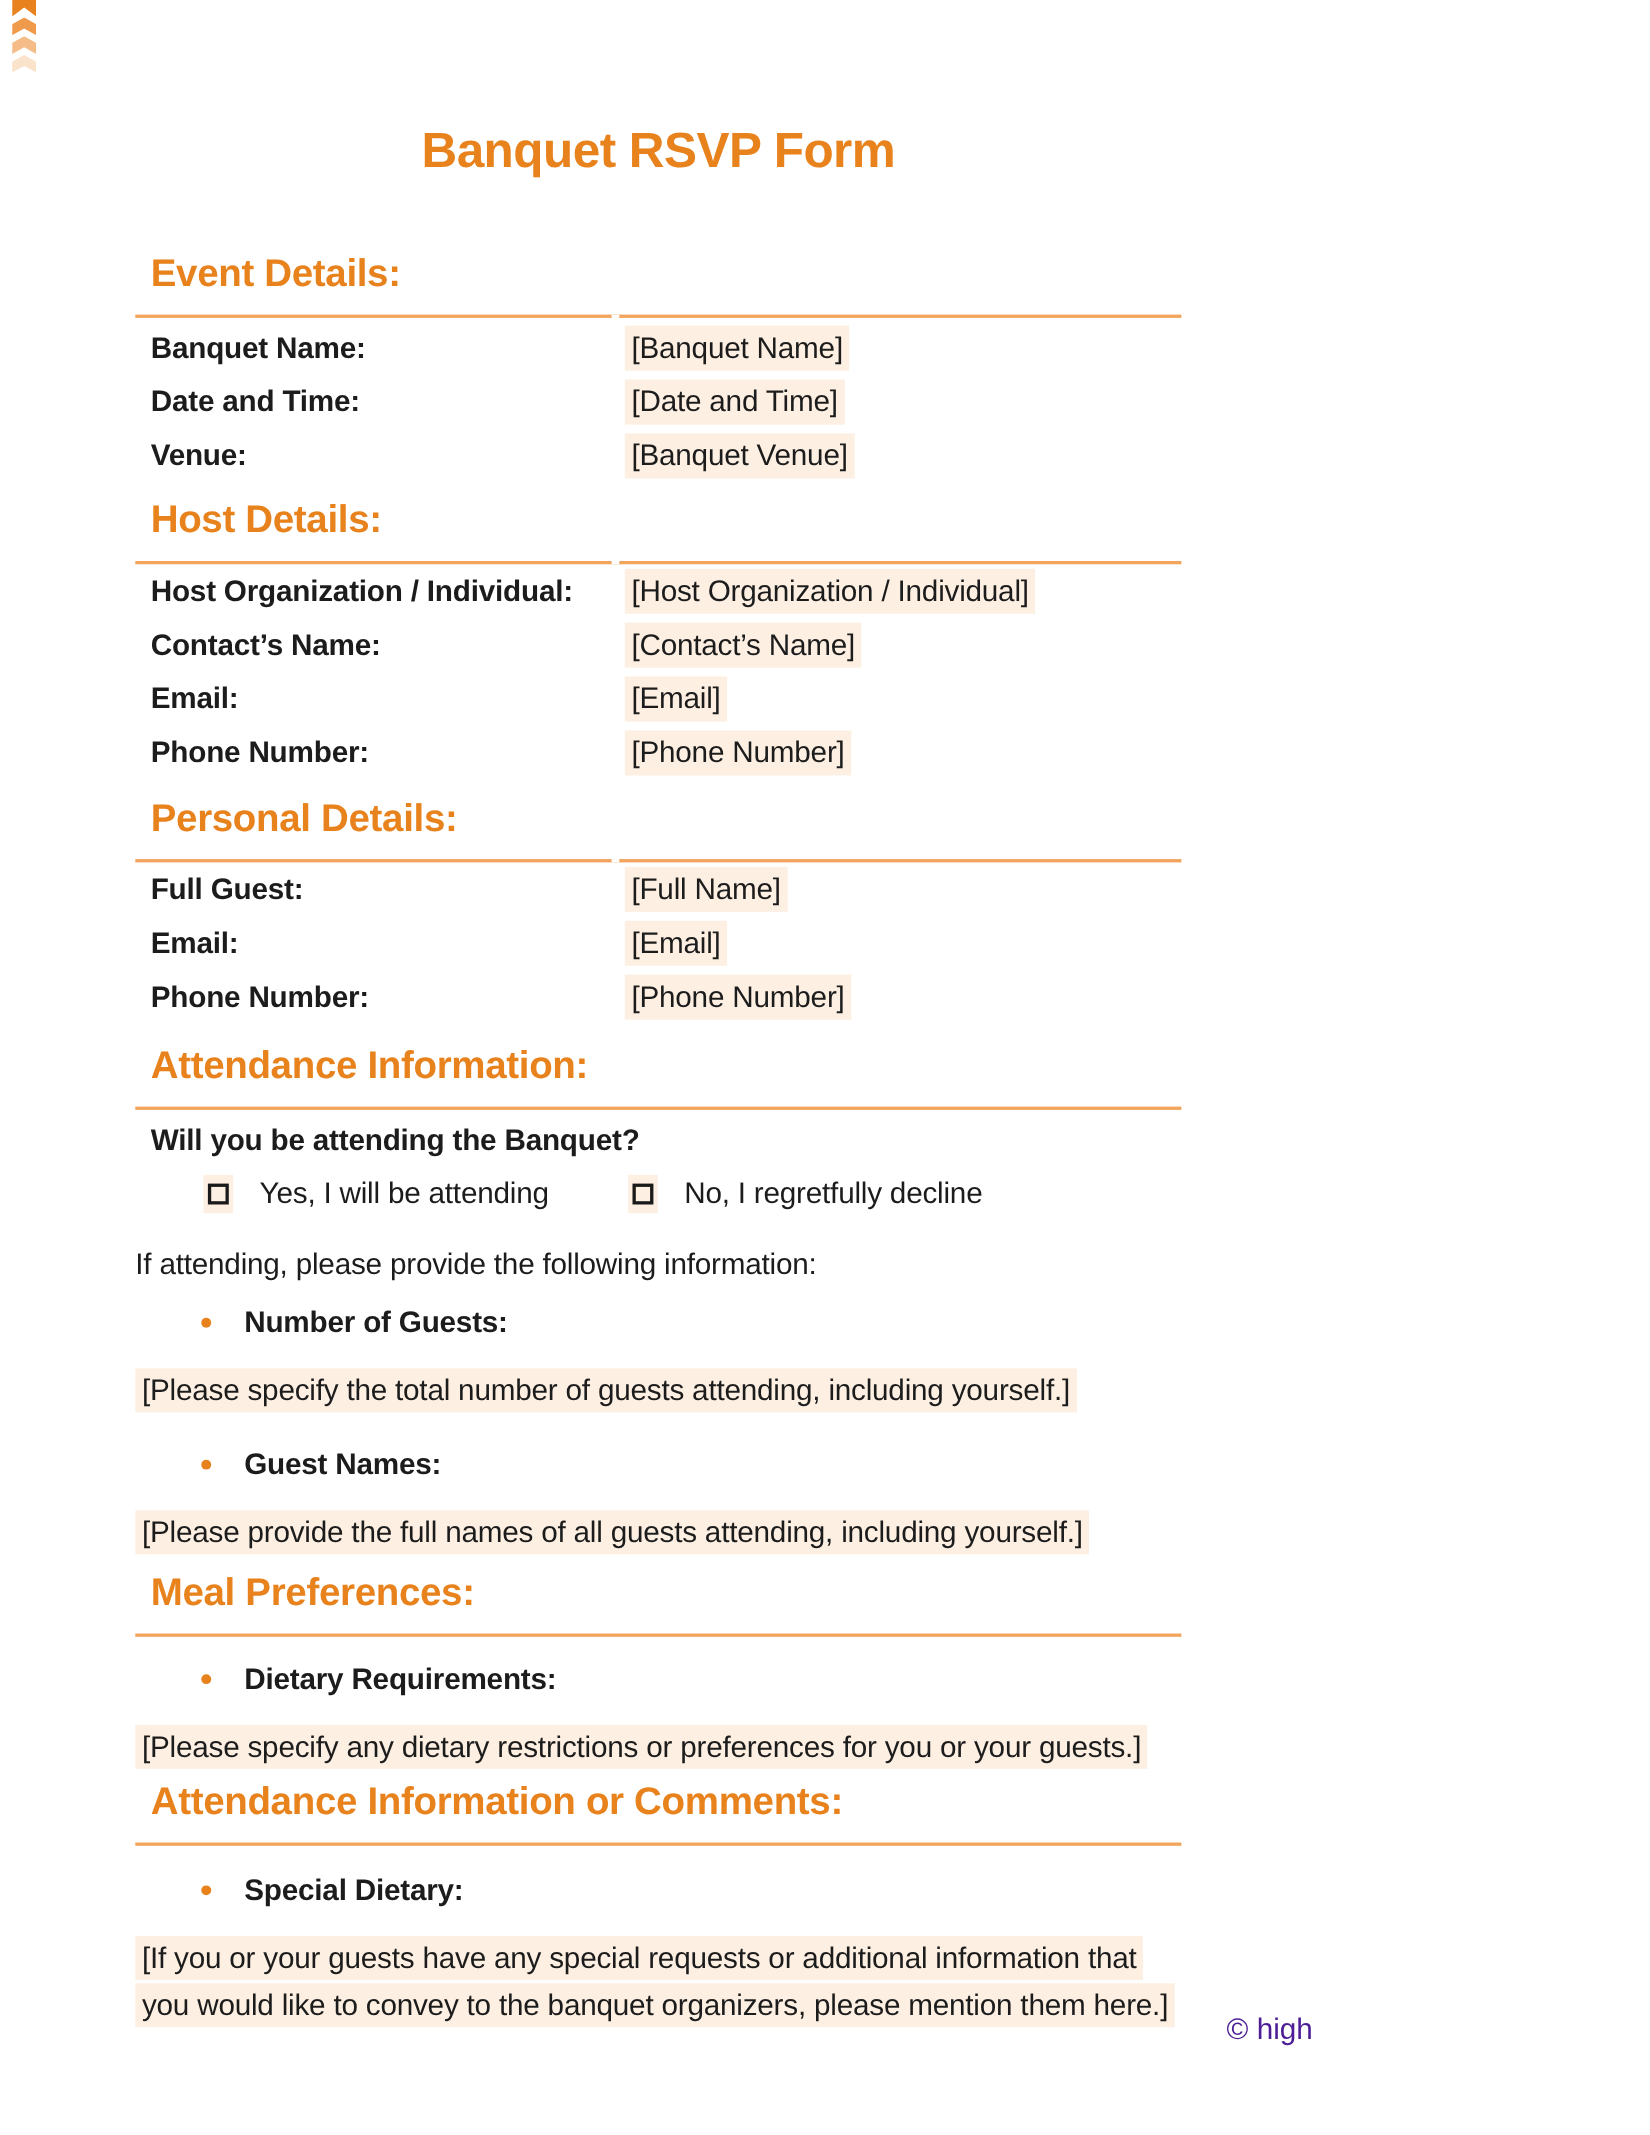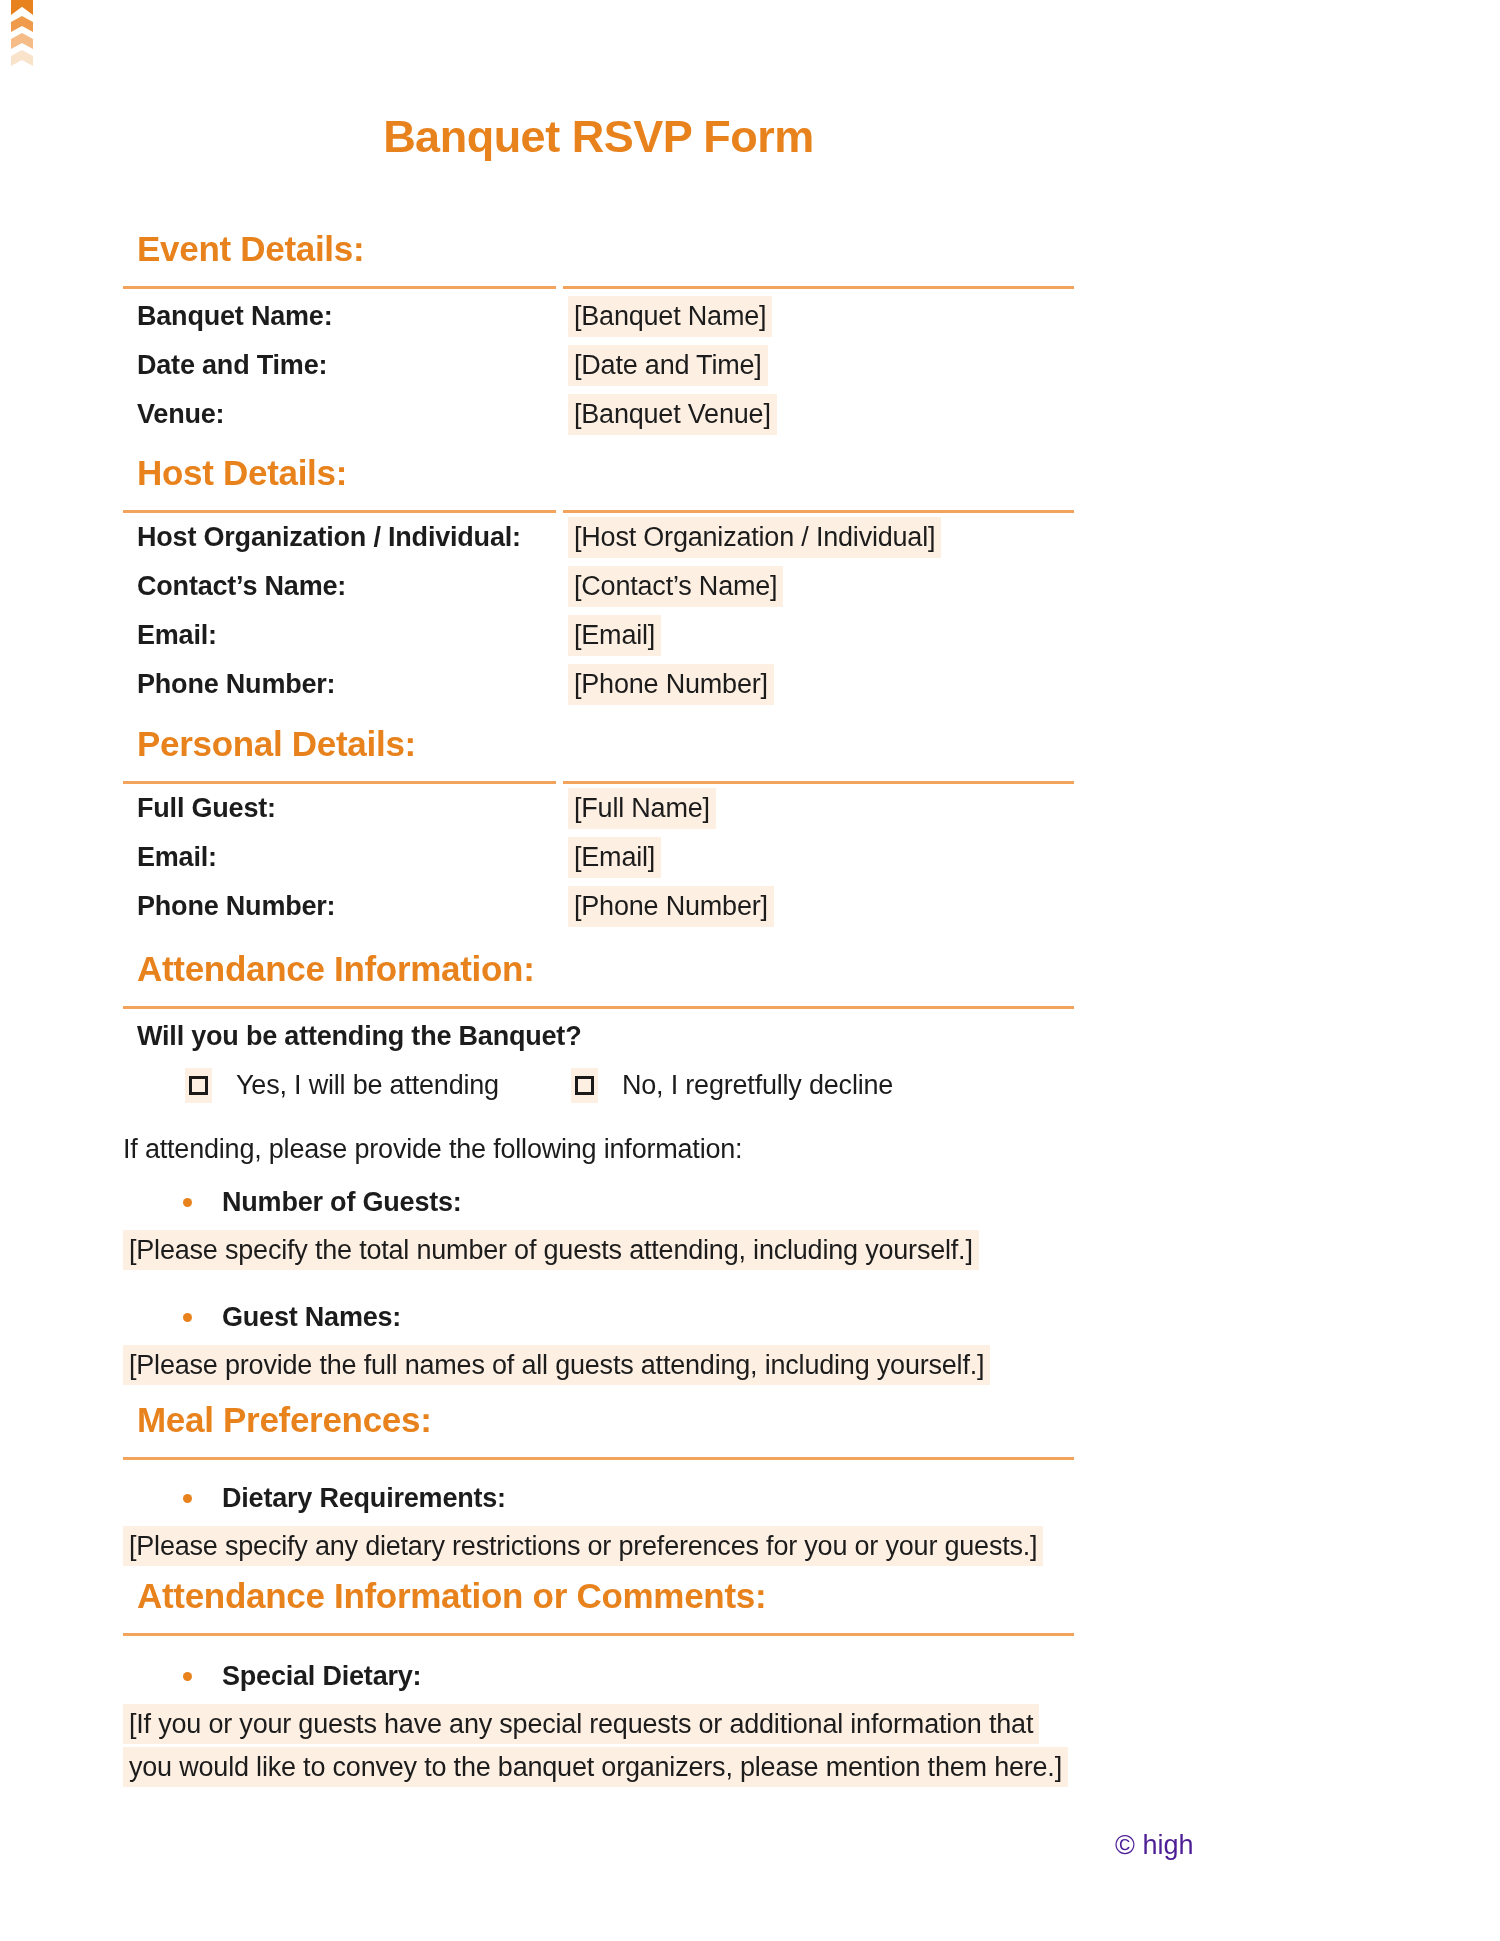--- a/index.html
+++ b/index.html
@@ -61,21 +61,21 @@
   
   .bullet-item{display:flex;align-items:center;height:34px;font-size:27px;}
   .bullet-dot{flex:0 0 9px;width:9px;height:9px;border-radius:50%;background:var(--accent);margin-left:60px;margin-right:30px;}
   .bullet-label{font-weight:700;letter-spacing:-0.2px;white-space:nowrap;}
   #bullet-guests{margin-top:19px;}
   #bullet-names{margin-top:28px;}
   #bullet-dietary{margin-top:21px;}
   #bullet-special{margin-top:23px;}
 
   
-  .ph{margin-top:10px;font-size:27px;line-height:43px;max-width:1045px;letter-spacing:-0.2px;}
+  .ph{margin-top:24px;font-size:27px;line-height:43px;max-width:1045px;letter-spacing:-0.2px;}
   .ph .hlwrap{
     background:var(--hl);padding:5px 6px;
     -webkit-box-decoration-break:clone;box-decoration-break:clone;
   }
 
   
   .footer-copy{position:absolute;left:1115px;top:1790px;font-size:27px;line-height:30px;color:#4c1d95;white-space:nowrap;margin-top:40px;}
 
   
   .chevrons-top{position:absolute;left:11px;top:0;width:22px;height:68px;}

